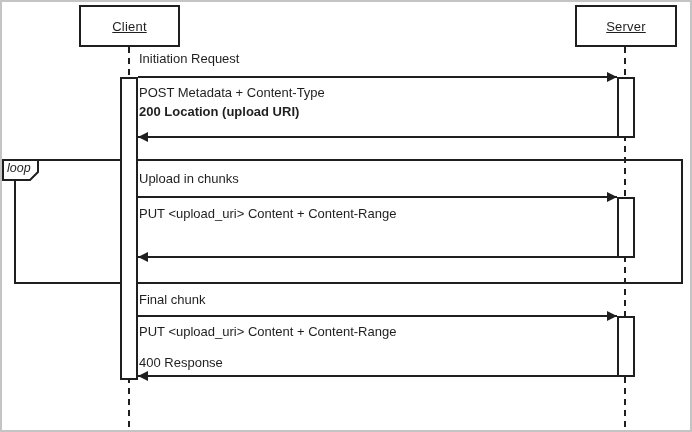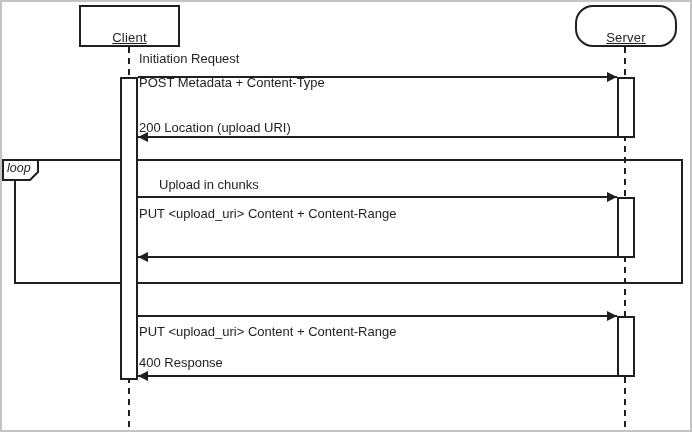--- a/index.html
+++ b/index.html
@@ -23,21 +23,21 @@
     overflow: hidden;
   }
   
   .actor-box {
     position: absolute;
     top: 3px;
     height: 42px;
     border: 2px solid var(--line-color);
     background: var(--background);
     display: flex;
-    align-items: flex-end;
+    align-items: center;
     justify-content: center;
     z-index: 5;
   }
   .actor-box .actor-label {
     font-size: 13px;
     text-decoration: underline;
     color: var(--text-color);
     letter-spacing: 0.2px;
   }
   
@@ -139,44 +139,45 @@
   <div class="loop-tag">
     <svg width="38" height="22" viewBox="0 0 38 22">
       <path d="M1,1 H36 V13 L28,21 H1 Z" fill="#ffffff" stroke="#1f1f1f" stroke-width="2"></path>
     </svg>
     <span class="loop-text">loop</span>
   </div>
 
   <div class="actor-box" style="left:77px; width:101px;">
     <span class="actor-label">Client</span>
   </div>
-  <div class="actor-box" style="left:573px; width:102px;border-radius:18px;">
+  <div class="actor-box" style="left:573px; width:102px;">
     <span class="actor-label">Server</span>
   </div>
 
   <div class="activation" style="left:118px; top:75px; height:303px;"></div>
   <div class="activation" style="left:615px; top:75px;  height:61px;"></div>
   <div class="activation" style="left:615px; top:195px; height:61px;"></div>
   <div class="activation" style="left:615px; top:314px; height:61px;"></div>
 
   <div class="msg-label" style="top:48px;">Initiation Request</div>
   <div class="msg-line" style="top:74px;"></div>
   <div class="arrow-right" style="left:605px; top:70px;"></div>
-  <div class="msg-label" style="top:72px;">POST Metadata + Content-Type</div>
-  <div class="msg-label" style="top:117px;">200 Location (upload URI)</div>
+  <div class="msg-label" style="top:82px;">POST Metadata + Content-Type</div>
+  <div class="msg-label" style="top:101px;font-weight:bold;">200 Location (upload URI)</div>
   <div class="msg-line" style="top:134px;"></div>
   <div class="arrow-left" style="left:136px; top:130px;"></div>
 
-  <div class="msg-label" style="top:174px;padding-left:20px;">Upload in chunks</div>
+  <div class="msg-label" style="top:168px;">Upload in chunks</div>
   <div class="msg-line" style="top:194px;"></div>
   <div class="arrow-right" style="left:605px; top:190px;"></div>
   <div class="msg-label" style="top:203px;">PUT &lt;upload_uri&gt; Content + Content-Range</div>
   <div class="msg-line" style="top:254px;"></div>
   <div class="arrow-left" style="left:136px; top:250px;"></div>
 
+  <div class="msg-label" style="top:289px;">Final chunk</div>
   <div class="msg-line" style="top:313px;"></div>
   <div class="arrow-right" style="left:605px; top:309px;"></div>
   <div class="msg-label" style="top:321px;">PUT &lt;upload_uri&gt; Content + Content-Range</div>
   <div class="msg-label" style="top:352px;">400 Response</div>
   <div class="msg-line" style="top:373px;"></div>
   <div class="arrow-left" style="left:136px; top:369px;"></div>
 
 </div>
 
 </body></html>

